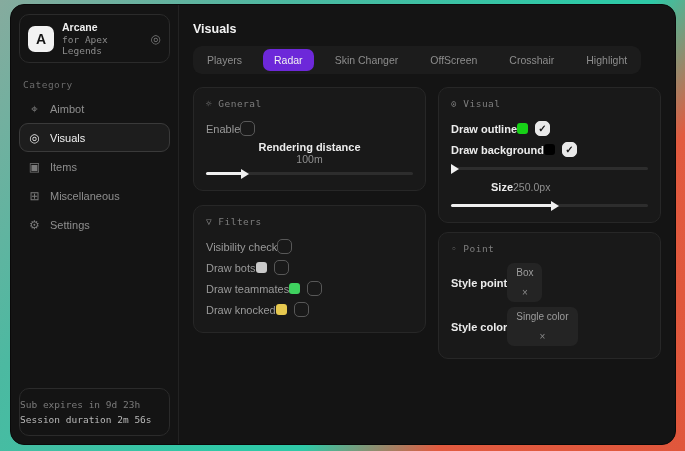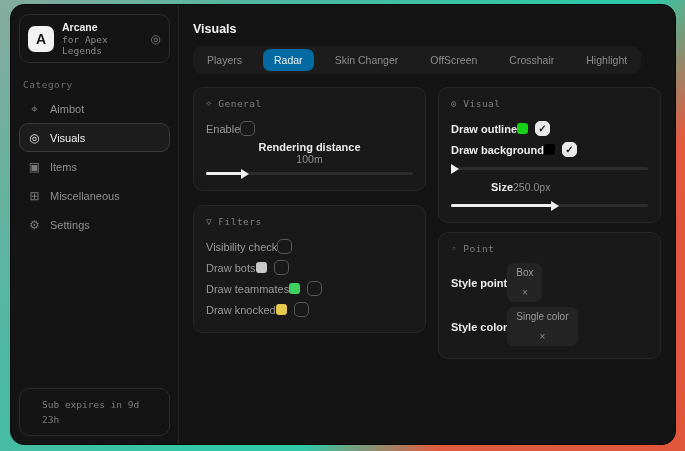--- a/index.html
+++ b/index.html
@@ -35,35 +35,35 @@
   .nav { display:flex; flex-direction:column; padding:0 8px; }
   .nav-item {
     display:flex; align-items:center; gap:9px; height:29px; padding:0 8px;
     color:#8f8f8f; font-size:11px; border-radius:9px; border:1px solid transparent; cursor:pointer;
   }
   .nav-item .nic { font-size:12px; width:13px; text-align:center; color:#7a7a7a; }
   .nav-item.active { background:#1d1d1d; border-color:#3a3a3a; color:#f0f0f0; }
   .nav-item.active .nic { color:#e6e6e6; }
   .sb-footer {
     position:absolute; left:8px; right:8px; bottom:8px;
-    border:1px solid #2b2b2b; border-radius:10px; padding:8px 22px;
+    border:1px solid #2b2b2b; border-radius:10px; padding:8px 0;
     font-family:"DejaVu Sans Mono", monospace; font-size:9.5px; line-height:1.6;
   }
   .sbf1 { color:#7b7b7b; } .sbf2 { color:#b9b9b9; }
   
   .main { flex:1; display:flex; flex-direction:column; }
   .main-title { color:#f2f2f2; font-size:12.5px; font-weight:bold; padding:17px 0 0 14px; }
   .tabbar {
     margin:10px 0 0 14px; background:#1c1c1c; border-radius:9px; display:inline-flex;
     align-self:flex-start; padding:3px; gap:10px;
   }
   .tab {
     color:#8d8d8d; font-size:10.5px; padding:5px 11px; border-radius:7px; cursor:pointer; white-space:nowrap;
   }
-  .tab.active { background:#0369a1; color:#f2f2f2; }
+  .tab.active { background:#6d28d9; color:#f2f2f2; }
   .content { display:flex; gap:12px; padding:13px 14px 0 14px; align-items:flex-start; }
   .col-l { width:233px; display:flex; flex-direction:column; gap:14px; }
   .col-r { width:223px; display:flex; flex-direction:column; gap:9px; }
   .panel { background:#191919; border:1px solid #272727; border-radius:10px; padding:10px 12px 12px 12px; }
   .p-head {
     color:#7e7e7e; font-size:9.5px; font-family:"DejaVu Sans Mono", monospace;
     display:flex; align-items:center; gap:6px; margin-bottom:9px; letter-spacing:.5px;
   }
   .row { display:flex; align-items:center; justify-content:flex-start; min-height:21px; }
   .rlabel { color:#9a9a9a; font-size:11px; }
@@ -124,20 +124,21 @@
         <span>Miscellaneous</span>
       </div>
       <div class="nav-item">
         <span class="nic">⚙</span>
         <span>Settings</span>
       </div>
     </nav>
 
     <div class="sb-footer">
       <div class="sbf1">Sub expires in 9d 23h</div>
+      <div class="sbf2">Session duration 2m 56s</div>
     </div>
   </aside>
 
   <main class="main">
     <div class="main-title">Visuals</div>
 
     <div class="tabbar">
       <div class="tab">Players</div>
       <div class="tab active">Radar</div>
       <div class="tab">Skin Changer</div>

